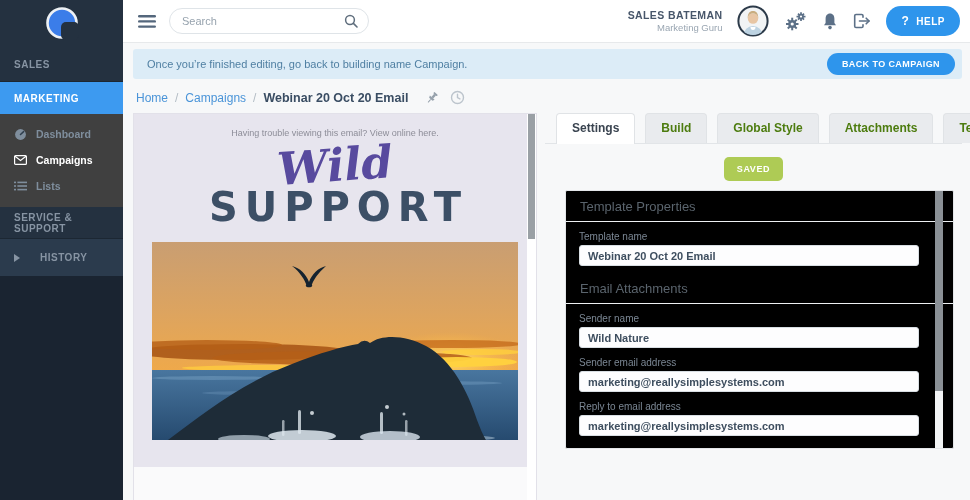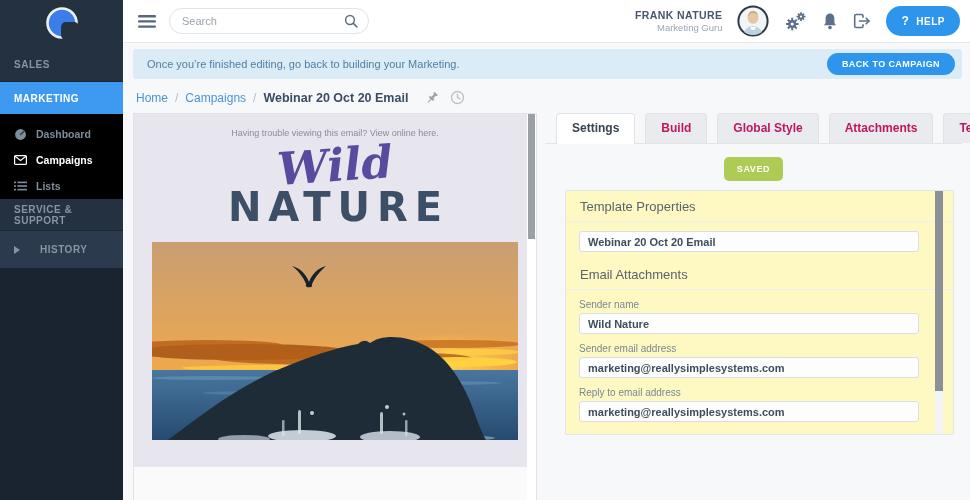--- a/index.html
+++ b/index.html
@@ -6,21 +6,21 @@
   html,body { width:970px; height:500px; overflow:hidden; }
   body { font-family:"Liberation Sans", sans-serif; background:#f7f8f9; }
   .app { display:flex; width:970px; height:500px; }
 
   
   .sidebar { width:123px; flex-shrink:0; background:#243140; display:flex; flex-direction:column; }
   .logo-area { height:47px; display:flex; align-items:center; justify-content:center; }
   .side-item { font-size:10px; font-weight:bold; letter-spacing:.5px; color:#8794a3; padding-left:14px; display:flex; align-items:center; cursor:pointer; }
   .side-item.sales { height:35px; border-bottom:1px solid #1c2733; }
   .side-item.marketing { height:32px; background:#3d9af0; color:#fff; }
-  .submenu { background:#000000; padding:7px 0 0; }
+  .submenu { background:#404040; padding:7px 0 8px; }
   .submenu-item { height:26px; display:flex; align-items:center; gap:9px; padding-left:13px; font-size:10.5px; font-weight:bold; color:#7f8e9d; cursor:pointer; }
   .submenu-item.active { color:#ffffff; }
   .submenu-item .si { width:14px; display:flex; justify-content:center; }
   .side-item.service { height:32px; border-bottom:1px solid #1c2733; }
   .side-item.history { height:37px; background:#2b3b4d; gap:20px; }
   .sidebar-fill { flex:1; background:#1a2431; }
 
   
   .main { flex:1; min-width:0; display:flex; flex-direction:column; }
   .topbar { height:43px; background:#fff; border-bottom:1px solid #e7e9eb; display:flex; align-items:center; padding:0 10px 0 15px; flex-shrink:0;justify-content:space-between; }
@@ -56,24 +56,24 @@
   .brand-script { font-family:"DejaVu Serif", serif; font-style:italic; font-weight:bold; font-size:45px; color:#584a9e; text-align:center; margin-top:1px; transform:rotate(-4deg); }
   .brand-name { font-size:40px; font-weight:800; letter-spacing:7px; color:#3c4f66; text-align:center; margin-top:-8px; padding-left:7px; font-family:"DejaVu Sans", sans-serif; }
   .whale { display:block; margin:12px auto 0; }
   .preview-footer { position:absolute; left:0; right:9px; bottom:0; height:33px; background:#fafafb; }
   .preview-scroll { position:absolute; right:0; top:0; bottom:0; width:9px; background:#ffffff; cursor:pointer; }
   .preview-thumb { width:7px; height:125px; margin:0 auto; background:#9aa0a5; }
 
   
   .right-panel { flex:1; min-width:0; padding-left:8px; display:flex; flex-direction:column; }
   .tabs { display:flex; gap:10px; padding-left:11px; border-bottom:1px solid #e2e5e8; align-items:flex-end; flex-shrink:0; }
-  .tab { font-size:12px; font-weight:bold; padding:7px 15px 8px; border:1px solid #e0e3e6; border-bottom:none; border-radius:4px 4px 0 0; background:#e9ebee; color:#be185d; cursor:pointer; white-space:nowrap; }
+  .tab { font-size:12px; font-weight:bold; padding:7px 15px 8px; border:1px solid #e0e3e6; border-bottom:none; border-radius:4px 4px 0 0; background:#e9ebee; color:#4d7c0f; cursor:pointer; white-space:nowrap; }
   .tab.active { background:#fff; color:#3a4450; margin-bottom:-1px; padding-bottom:9px; }
   .saved-badge { margin:13px auto 9px; background:#aecb55; color:#fff; font-size:9px; font-weight:bold; letter-spacing:.6px; border-radius:5px; padding:7px 13px; width:max-content; }
-  .card { margin:0 8px 0 20px; background:#fef9c3; border:1px solid #e3e6e9; border-radius:2px; position:relative; padding-bottom:12px; }
+  .card { margin:0 8px 0 20px; background:#000000; border:1px solid #e3e6e9; border-radius:2px; position:relative; padding-bottom:12px; }
   .section-title { font-size:13px; color:#5a646d; padding:8px 14px 7px; border-bottom:1px solid #edf0f2; }
   .section-title.second { margin-top:7px; }
   .field { padding:9px 0 0 13px; }
   .field label { display:block; font-size:10px; color:#7b8794; margin-bottom:3px; }
   .field input { width:340px; height:21px; border:1px solid #d8dee3; border-radius:3px; background:#fdfdfe; padding:0 8px; font-size:11px; font-weight:bold; color:#3e4e5f; font-family:inherit; outline:none; }
   .card-scroll { position:absolute; top:0; right:10px; width:8px; height:100%; background:#f2f4f5; cursor:pointer; }
   .card-thumb { width:8px; height:200px; background:#8a9096; }
 </style>
 </head>
 <body>
@@ -152,21 +152,21 @@
         <input type="text" placeholder="Search" style="">
         <span style="display:flex;">
           <svg width="14" height="14" viewBox="0 0 14 14">
               <circle cx="6" cy="6" r="4.4" fill="none" stroke="#5f6e7d" stroke-width="1.5"></circle>
               <line x1="9.4" y1="9.4" x2="13" y2="13" stroke="#5f6e7d" stroke-width="1.6" stroke-linecap="round"></line>
             </svg>
         </span>
       </div>
       <div class="top-right">
         <div class="user-block">
-          <div class="user-name">FRANK NATURE</div>
+          <div class="user-name">SALES BATEMAN</div>
           <div class="user-role">Marketing Guru</div>
         </div>
         <span class="avatar">
           <svg width="32" height="32" viewBox="0 0 32 32">
             <defs>
                 <clipPath id="avclip">
                   <circle cx="16" cy="16" r="14"></circle>
                 </clipPath>
               </defs>
             <circle cx="16" cy="16" r="14.6" fill="#f2f4f5" stroke="#2c3a49" stroke-width="2"></circle>
@@ -214,21 +214,21 @@
         <button class="help-btn">
           <span style="font-size:12px;">?</span>
           <span>HELP</span>
         </button>
       </div>
     </div>
 
     <div class="content">
 
       <div class="banner">
-        <span class="banner-text">Once you’re finished editing, go back to building your Marketing.</span>
+        <span class="banner-text">Once you’re finished editing, go back to building name Campaign.</span>
         <button class="banner-btn">BACK TO CAMPAIGN</button>
       </div>
 
       <div class="breadcrumb">
         <span class="crumb-link">Home</span>
         <span class="crumb-sep">/</span>
         <span class="crumb-link">Campaigns</span>
         <span class="crumb-sep">/</span>
         <span class="crumb-current">Webinar 20 Oct 20 Email</span>
         <span class="crumb-icons">
@@ -249,21 +249,21 @@
               </svg>
           </span>
         </span>
       </div>
 
       <div class="panels">
 
         <div class="preview-panel">
           <div class="preview-online">Having trouble viewing this email? View online here.</div>
           <div class="brand-script">Wild</div>
-          <div class="brand-name">NATURE</div>
+          <div class="brand-name">SUPPORT</div>
           <svg class="whale" width="366" height="198" viewBox="0 0 366 198">
             <defs>
               <linearGradient id="sky" x1="0" y1="0" x2="0" y2="1">
                 <stop offset="0" stop-color="#c99e72"></stop>
                   <stop offset="0.55" stop-color="#dda45f"></stop>
                   <stop offset="1" stop-color="#efa94a"></stop>
               </linearGradient>
               <linearGradient id="sea" x1="0" y1="0" x2="0" y2="1">
                 <stop offset="0" stop-color="#49769f"></stop>
                   <stop offset="1" stop-color="#264a6f"></stop>
@@ -312,20 +312,21 @@
             <div class="tab active">Settings</div>
             <div class="tab">Build</div>
             <div class="tab">Global Style</div>
             <div class="tab">Attachments</div>
             <div class="tab">Test &amp; Preview</div>
           </div>
           <div class="saved-badge">SAVED</div>
           <div class="card">
             <div class="section-title">Template Properties</div>
             <div class="field">
+              <label>Template name</label>
               <input type="text" value="Webinar 20 Oct 20 Email" style="">
             </div>
             <div class="section-title second">Email Attachments</div>
             <div class="field">
               <label>Sender name</label>
               <input type="text" value="Wild Nature" style="">
             </div>
             <div class="field">
               <label>Sender email address</label>
               <input type="text" value="marketing@reallysimplesystems.com" style="">

